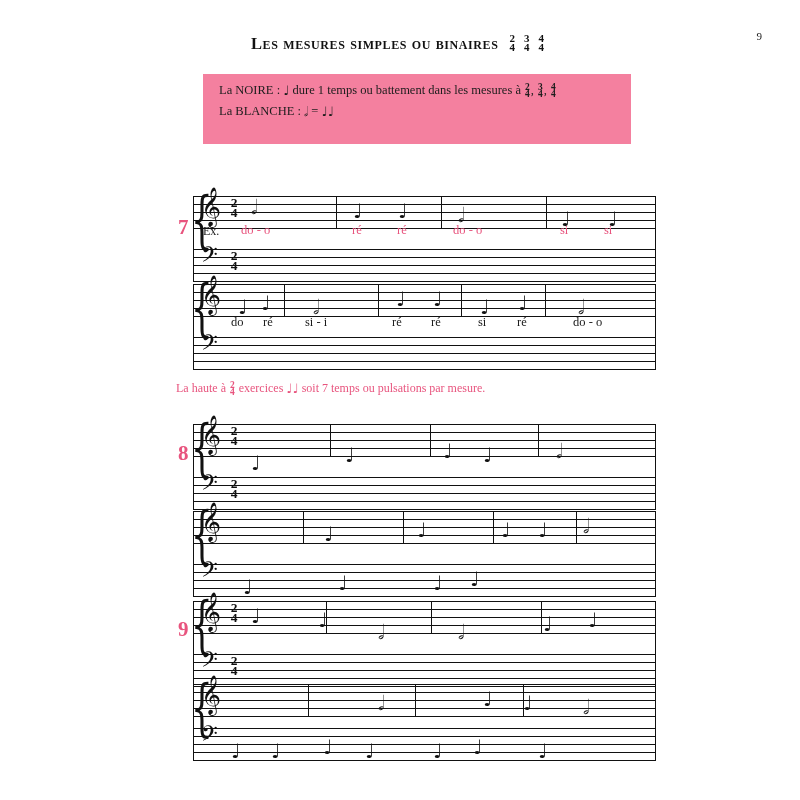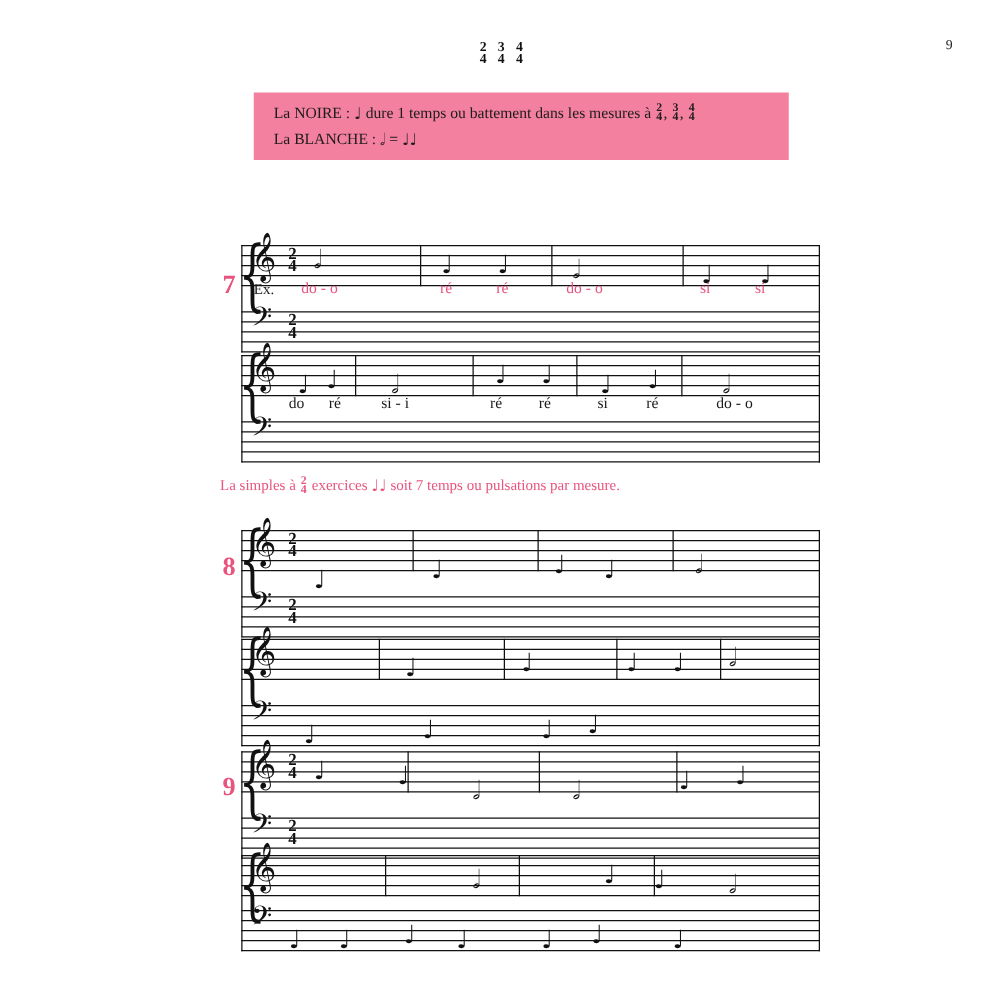--- a/index.html
+++ b/index.html
@@ -63,21 +63,21 @@
     color: #111;
   }
   .ts span { display: block; }
 
   
   .pink-box {
     position: absolute;
     left: 203px;
     top: 74px;
     width: 428px;
-    height: 54px;
+    height: 70px;
     background: #f4809f;
   }
   .pink-line {
     position: absolute;
     left: 16px;
     font-size: 12.5px;
     color: #1c1c1c;
     white-space: nowrap;
   }
   .pink-line.l1 { top: 9px; }
@@ -217,20 +217,21 @@
   }
 </style>
 </head>
 <body>
 
 <div class="page">
 
   <div class="page-number">9</div>
 
   <div class="title-row">
+    <span class="title-text">Les mesures simples ou binaires</span>
     <span class="ts-group">
       <span class="ts">
         <span>2</span><span>4</span>
       </span>
       <span class="ts">
         <span>3</span><span>4</span>
       </span>
       <span class="ts">
         <span>4</span><span>4</span>
       </span>
@@ -341,21 +342,21 @@
   <div class="syl black" style="left:231px; top:315px;">do</div>
   <div class="syl black" style="left:263px; top:315px;">ré</div>
   <div class="syl black" style="left:305px; top:315px;">si - i</div>
   <div class="syl black" style="left:392px; top:315px;">ré</div>
   <div class="syl black" style="left:431px; top:315px;">ré</div>
   <div class="syl black" style="left:478px; top:315px;">si</div>
   <div class="syl black" style="left:517px; top:315px;">ré</div>
   <div class="syl black" style="left:573px; top:315px;">do - o</div>
 
   <div class="pink-caption">
-    <span>La simples à </span><span class="ts-inline"><span>2</span><span>4</span></span><span> exercices </span><span class="glyph" style="color:#e8547e">♩♩</span><span> soit 7 temps ou pulsations par mesure.</span>
+    <span>La haute à </span><span class="ts-inline"><span>2</span><span>4</span></span><span> exercices </span><span class="glyph" style="color:#e8547e">♩♩</span><span> soit 7 temps ou pulsations par mesure.</span>
   </div>
 
   <div class="ex-num" style="left:178px; top:441px;">8</div>
 
   <div class="system" style="left:193px; top:418px; width:463px; height:92px;">
     <div class="brace" style="left:-2px; top:-1px;">{</div>
 
     <div class="staff" style="top:6px; height:33px;">
       <div class="line" style="top:0px;"></div>
       <div class="line" style="top:8px;"></div>

